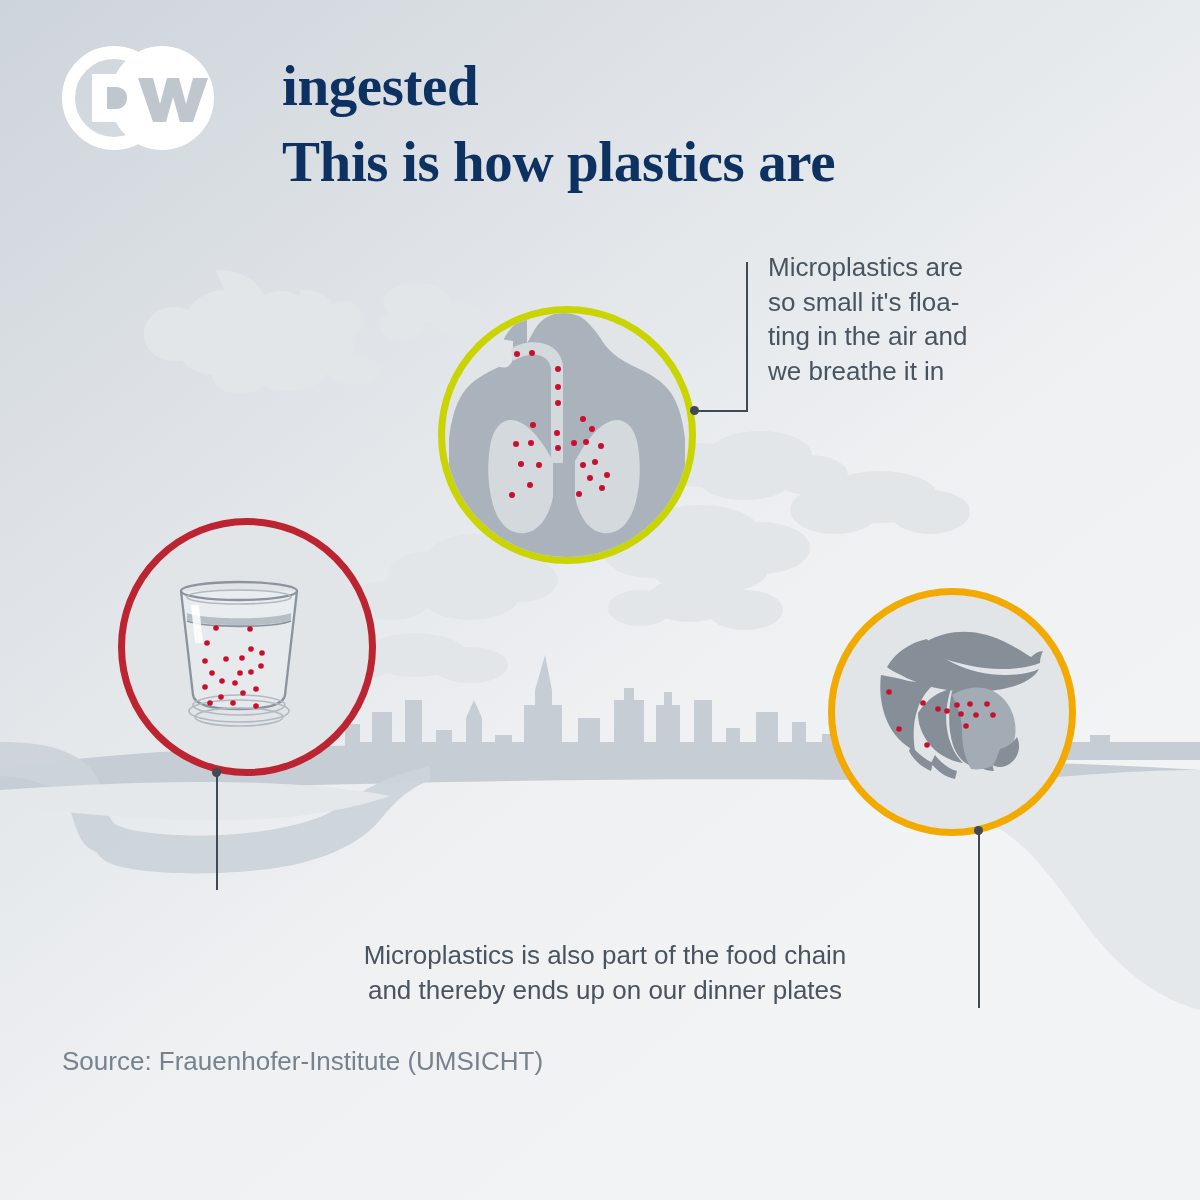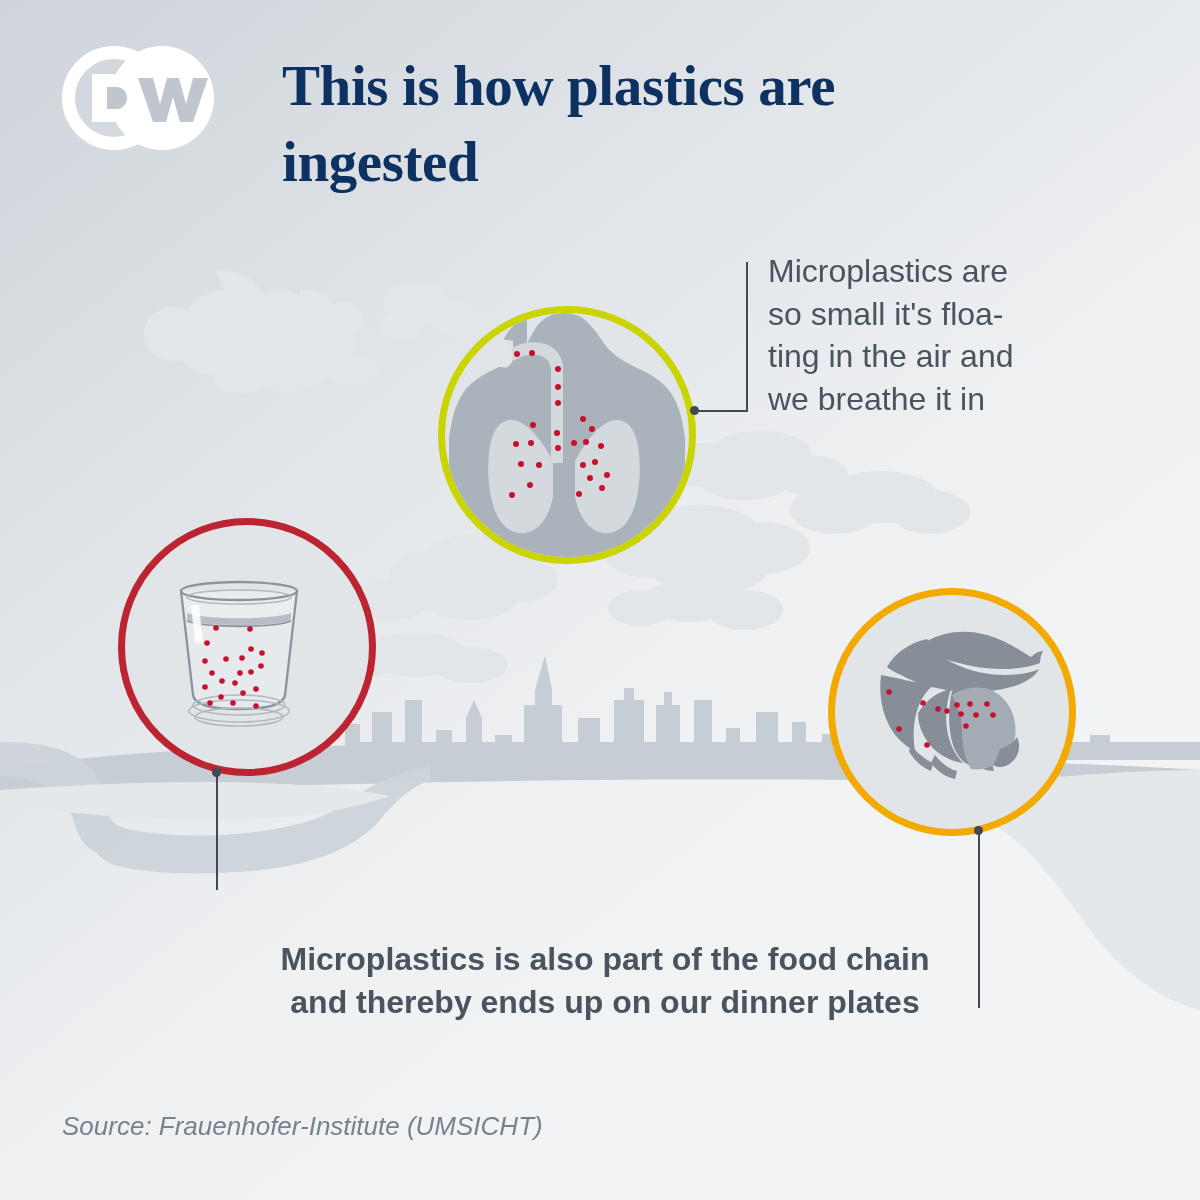--- a/index.html
+++ b/index.html
@@ -108,50 +108,48 @@
   #conn-water .conn-dot { left: 0px; top: 0px; }
 
   
   #conn-shrimp .v { left: 4px; top: 4px; width: 2px; height: 178px; }
   #conn-shrimp .conn-dot { left: 0px; top: 0px; }
 
   
   .caption {
     position: absolute;
     color: #4a545f;
-    font-size: 32px;
+    font-size: 26px;
     line-height: 1.33;
     white-space: pre-line;
   }
   #caption-air {
     left: 768px;
     top: 250px;
     width: 340px;
   }
   #caption-water {
     left: 247px;
     top: 807px;
     width: 530px;
   }
   #caption-food {
     left: 250px;
     top: 938px;
     width: 710px;
     text-align: center;
-    font-weight: bold;
   }
 
   
   .source {
     position: absolute;
     left: 62px;
-    top: 1111px;
+    top: 1046px;
     font-size: 26px;
     color: #77828d;
-    font-style: italic;
   }
 </style>
 </head>
 <body>
 
 <div id="infographic">
 
   <svg id="bg-art" viewBox="0 0 1200 1200" xmlns="http://www.w3.org/2000/svg">
 
     <g fill="#e2e6e9">
@@ -259,22 +257,22 @@
 
     <circle cx="52" cy="52" r="45.5" fill="none" stroke="#ffffff" stroke-width="13"></circle>
 
     <path d="M30 28 h24 c15 0 25 10 25 24 0 14-10 24-25 24 h-24 z" fill="#ffffff"></path>
     <path d="M45 41 h9 c7 0 11 5 11 11 0 6-4 11-11 11 h-9 z" fill="#c0c6cd"></path>
 
     <path d="M76 32 h15 l7 26 l7-26 h12 l7 26 l7-26 h15 l-15 44 h-13 l-7-25 l-7 25 h-13 z" fill="#c0c6cd"></path>
   </svg>
 
   <div class="headline">
+    <div>ingested</div>
     <div>This is how plastics are</div>
-    <div>ingested</div>
   </div>
 
   <div class="bubble" id="bubble-lungs">
     <svg viewBox="0 0 244 244" width="244" height="244" xmlns="http://www.w3.org/2000/svg">
 
       <path fill="#aab3bc" d="M118 0 C 106 0, 96 6, 90 16 C 84 26, 80 36, 74 42
                C 68 48, 62 50, 56 53 C 40 60, 26 68, 18 80
                C 10 92, 6 108, 4 126 L 4 244 L 240 244 L 240 126
                C 238 108, 234 92, 226 80 C 218 68, 204 60, 188 53
                C 178 48, 168 42, 160 32 C 152 20, 144 8, 134 3

